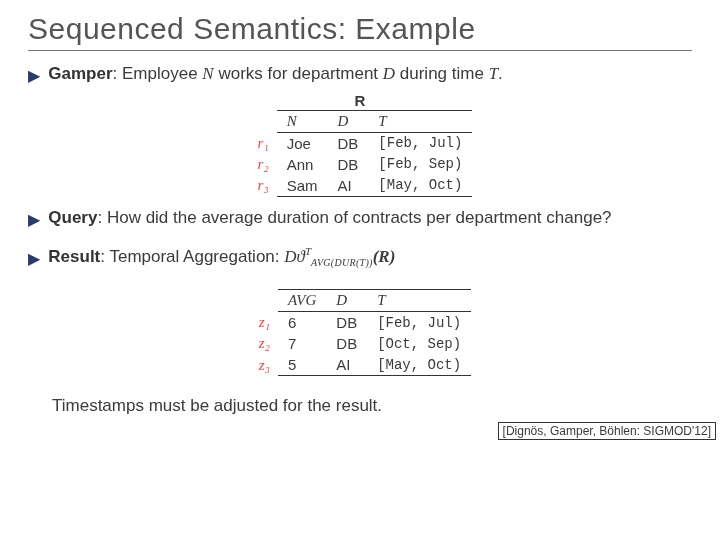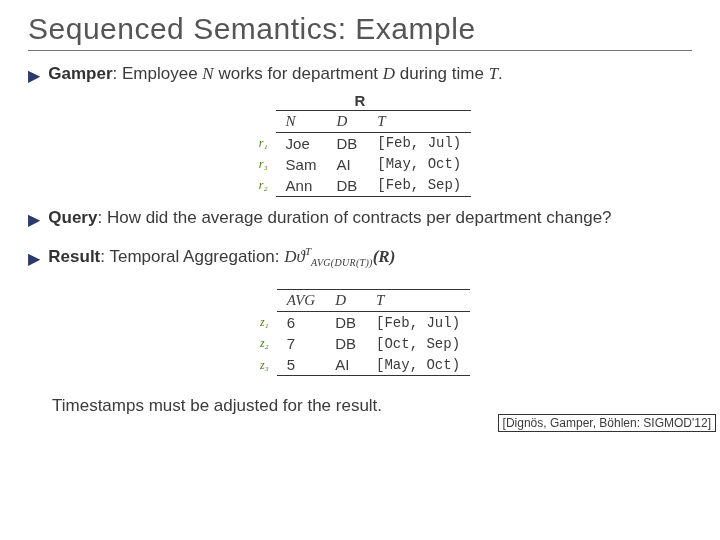--- a/index.html
+++ b/index.html
@@ -79,22 +79,22 @@
   }
   table.data tbody tr:last-child td.rowlabel {
     border-bottom: none;
   }
   table.data td.rowlabel {
     font-style: italic;
     font-family: Georgia, "Times New Roman", serif;
     border: none;
     padding-right: 8px;
     text-align: right;
-    color: #4d7c0f;
-    font-size: 12px;
+    color: #ef4444;
+    font-size: 15px;
   }
   table.data th.spacer, table.data td.spacer {
     border: none !important;
     padding: 0;
     width: 0;
   }
   .tt { font-family: "Courier New", monospace; font-size: 14px; }
   .formula {
     display: inline-block;
     font-family: Georgia, "Times New Roman", serif;
@@ -108,21 +108,21 @@
     letter-spacing: 0.3px;
     text-align: right;
   }
   .footer-note {
     margin-top: 20px;
     font-size: 17px;
   }
   .citation-box {
     position: absolute;
     right: 4px;
-    bottom: 12px;
+    bottom: 4px;
     border: 1px solid #333;
     font-size: 12px;
     padding: 1px 4px;
     background: #fff;
     font-family: Arial, sans-serif;
   }
 </style>
 </head>
 <body>
 
@@ -150,30 +150,30 @@
         </tr>
       </thead>
       <tbody>
         <tr>
           <td class="rowlabel">r₁</td>
           <td class="sans">Joe</td>
           <td class="sans">DB</td>
           <td class="tt">[Feb, Jul)</td>
         </tr>
         <tr>
+          <td class="rowlabel">r₂</td>
+          <td class="sans">Ann</td>
+          <td class="sans">DB</td>
+          <td class="tt">[Feb, Sep)</td>
+        </tr>
+        <tr>
           <td class="rowlabel">r₃</td>
           <td class="sans">Sam</td>
           <td class="sans">AI</td>
           <td class="tt">[May, Oct)</td>
-        </tr>
-        <tr>
-          <td class="rowlabel">r₂</td>
-          <td class="sans">Ann</td>
-          <td class="sans">DB</td>
-          <td class="tt">[Feb, Sep)</td>
         </tr>
       </tbody>
     </table>
   </div>
 
   <div class="bullet-row">
     <span class="tri">▶</span>
     <span>
       <span class="strong">Query</span><span>: How did the average duration of contracts per department change?</span>
     </span>

